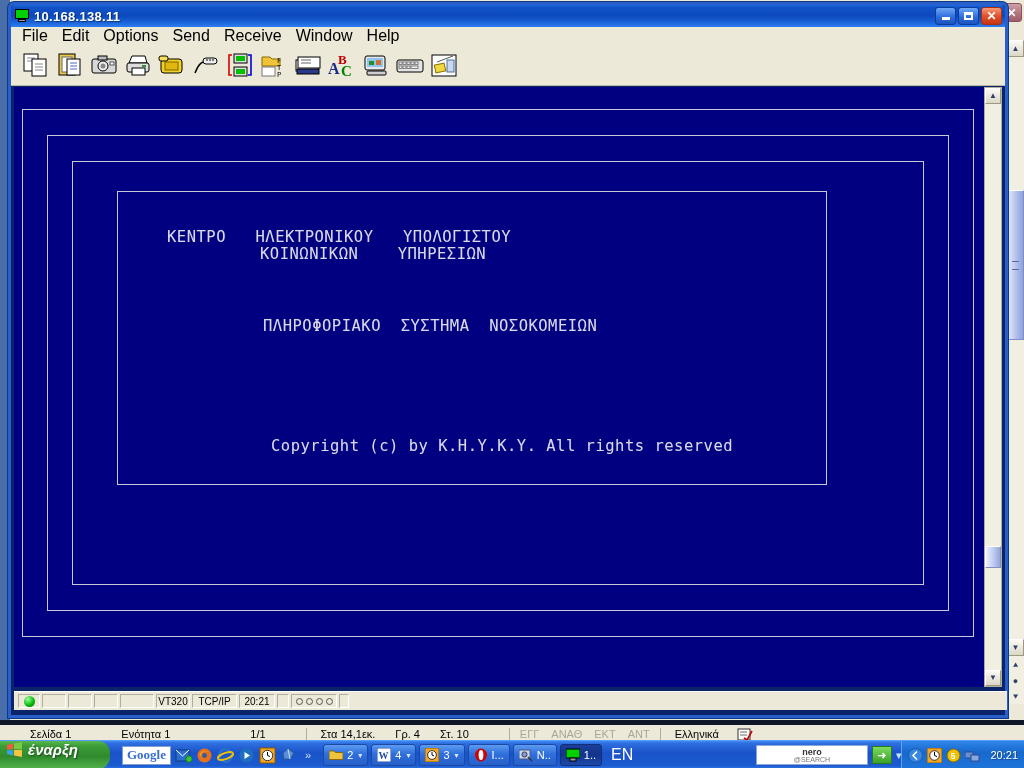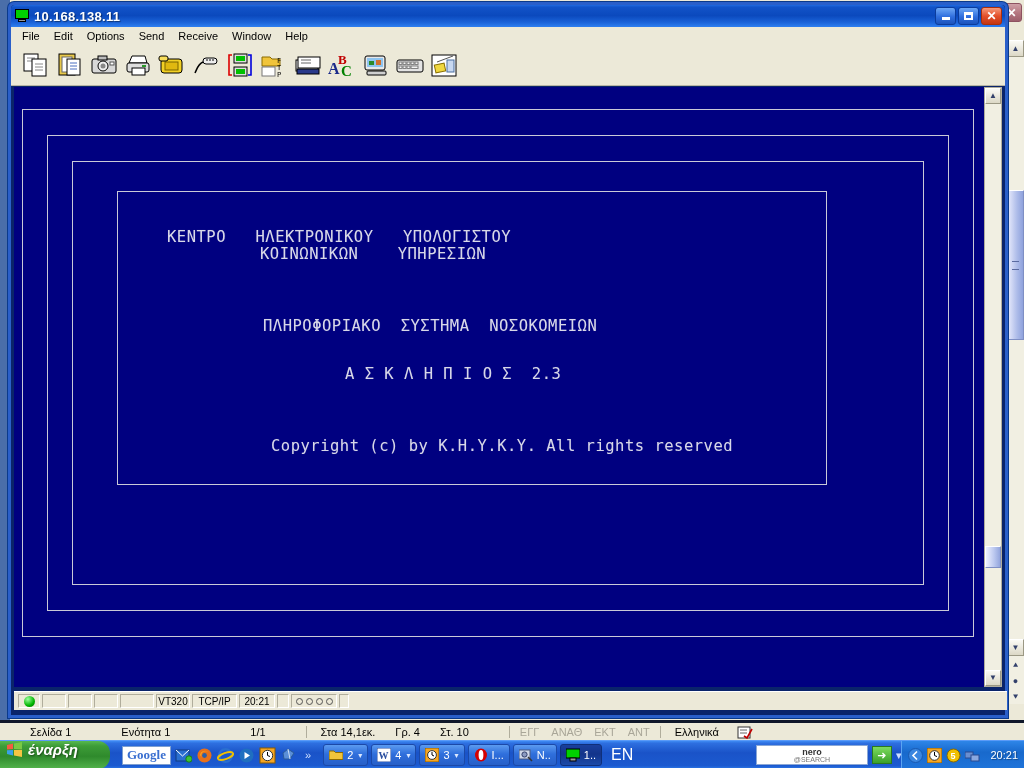--- a/index.html
+++ b/index.html
@@ -47,21 +47,21 @@
   .gl-x{font-size:12px;line-height:10px;font-family:"Liberation Sans",sans-serif;}
 
   
   .outer-close{position:absolute;right:2px;top:3px;width:21px;height:19px;border-radius:3px;
     background:linear-gradient(180deg,#cfa0a6,#b4757f 55%,#9d5f6c);border:1px solid #8d5260;box-sizing:border-box;
     color:#fff;font-size:12px;font-weight:bold;display:flex;align-items:center;justify-content:center;}
 
   
   .menubar{height:17px;background:#ece9d8;display:flex;align-items:center;padding-left:4px;
     border-bottom:1px solid #ece9d8;}
-  .menubar span{font-size:11px;color:#000;padding:1px 7px;}
+  .menubar span{font-size:16px;color:#000;padding:1px 7px;}
 
   
   .toolbar{height:40px;background:#ece9d8;display:flex;align-items:center;padding-left:10px;gap:4px;
     border-bottom:1px solid #b8b5a4;}
   .ticon{width:30px;height:30px;position:relative;}
   .ticon svg{display:block;}
 
   
   .screen{position:absolute;left:3px;top:82px;width:972px;height:600px;background:#000080;overflow:hidden;}
   .scr-sb{position:absolute;right:3px;top:82px;width:18px;height:600px;background:#f1efe2;border:1px solid #b0ad9c;box-sizing:border-box;}
@@ -86,21 +86,21 @@
     border-top:1px solid #fff;display:flex;align-items:center;padding-left:4px;}
   .ts-cell{height:14px;border:1px solid #b0ad9c;border-right-color:#fff;border-bottom-color:#fff;
     box-sizing:border-box;margin-right:2px;font-size:10px;color:#000;display:flex;align-items:center;
     justify-content:center;padding:0 3px;background:#ece9d8;}
   .led{width:11px;height:11px;border-radius:50%;background:radial-gradient(circle at 35% 30%,#9cff9c,#00b400 60%,#006400);}
   .leds{display:flex;gap:3px;align-items:center;}
   .led-sm{width:7px;height:7px;border-radius:50%;border:1px solid #555;background:#ece9d8;box-sizing:border-box;}
 
   
   .word-status{position:absolute;left:0;top:720px;width:1024px;height:18px;background:#ece9d8;
-    border-top:3px solid #0f172a;display:flex;align-items:center;font-size:11px;color:#000;}
+    border-top:5px solid #0f172a;display:flex;align-items:center;font-size:11px;color:#000;}
   .ws-item{padding:0 10px;}
   .ws-sep{width:1px;height:12px;background:#b0ad9c;margin:0 4px;}
   .ws-dim{color:#a9a698;padding:0 6px;}
   .ws-icon{width:16px;height:13px;margin-left:8px;position:relative;}
 
   
   .taskbar{position:absolute;left:0;top:740px;width:1024px;height:28px;
     background:linear-gradient(180deg,#3f8bf4 0%,#2e6fe0 8%,#1a53c8 42%,#1c5ad0 88%,#2f7ae8 100%);
     display:flex;align-items:center;border-top:1px solid #5b9bf8;}
   .start{width:110px;height:28px;display:flex;align-items:flex-start;
@@ -313,21 +313,20 @@
 
     <div class="screen">
       <div class="frm f1"></div>
       <div class="frm f2"></div>
       <div class="frm f3"></div>
       <div class="frm f4"></div>
 
       <div class="vt" style="left:153px;top:141px">ΚΕΝΤΡΟ   ΗΛΕΚΤΡΟΝΙΚΟΥ   ΥΠΟΛΟΓΙΣΤΟΥ</div>
       <div class="vt" style="left:246px;top:158px">ΚΟΙΝΩΝΙΚΩΝ    ΥΠΗΡΕΣΙΩΝ</div>
       <div class="vt" style="left:249px;top:230px">ΠΛΗΡΟΦΟΡΙΑΚΟ  ΣΥΣΤΗΜΑ  ΝΟΣΟΚΟΜΕΙΩΝ</div>
-      <div class="vt" style="left:331px;top:278px">Α Σ Κ Λ Η Π Ι Ο Σ  2.3</div>
       <div class="vt" style="left:257px;top:350px">Copyright (c) by K.H.Y.K.Y. All rights reserved</div>
     </div>
 
     <div class="scr-sb">
       <div class="sbtn" style="top:0">▲</div>
       <div class="sthumb" style="top:458px"></div>
       <div class="sbtn" style="bottom:0">▼</div>
     </div>
 
     <div class="term-status">

